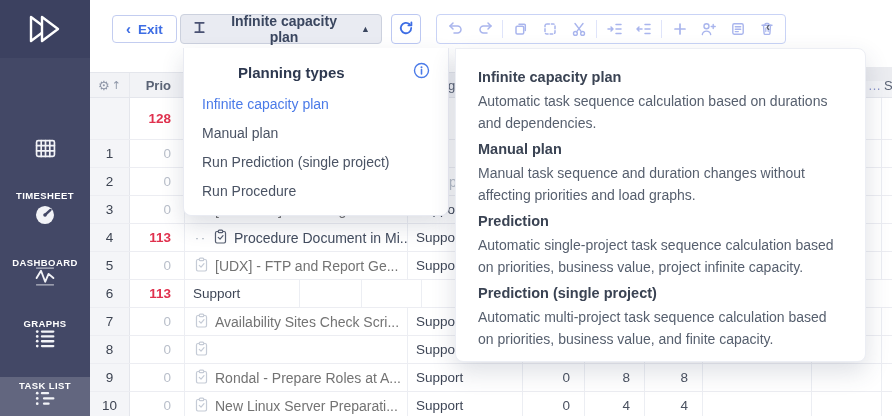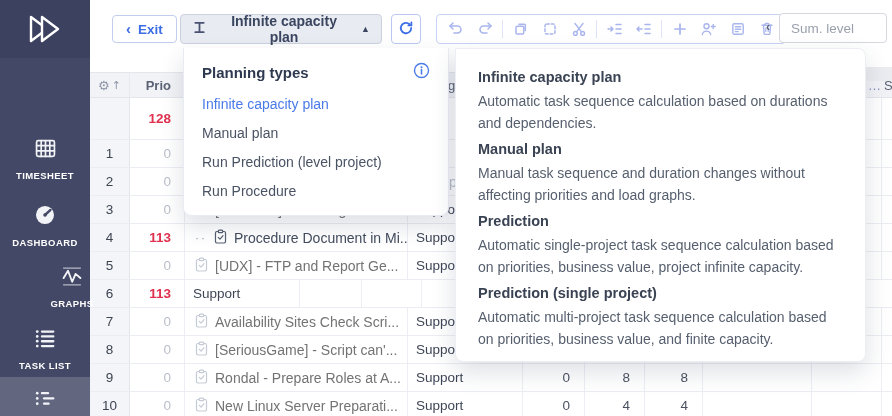--- a/index.html
+++ b/index.html
@@ -4,21 +4,21 @@
 <style>
   html,body{margin:0;padding:0;background:#fff;}
   .stage{position:relative;width:892px;height:416px;overflow:hidden;background:#fff;
          font-family:"Liberation Sans","DejaVu Sans",sans-serif;-webkit-font-smoothing:antialiased;}
   
   .sidebar{position:absolute;left:0;top:0;width:90px;height:416px;background:#434866;z-index:6;}
   .logo{position:absolute;left:0;top:0;width:90px;height:58px;background:#3c4160;
         display:flex;align-items:center;justify-content:center;}
   .nav-item{position:absolute;left:0;width:90px;display:flex;flex-direction:column;
             align-items:center;gap:7px;cursor:pointer;}
-  .nav-item .lbl{color:#fff;font-size:9.5px;font-weight:bold;letter-spacing:.4px;}
+  .nav-item .lbl{color:#fff;font-size:9.5px;font-weight:bold;letter-spacing:.4px;margin-top:20px;}
   .nav-item.active-block{background:rgba(255,255,255,.17);padding-top:12px;height:44px;}
   
   .topbar{position:absolute;left:90px;top:0;right:0;height:58px;background:#fff;z-index:3;}
   .btn-exit{position:absolute;left:22px;top:15px;height:28px;box-sizing:border-box;
             display:flex;align-items:center;gap:7px;padding:0 13px;border:1px solid #c3cdf0;
             border-radius:4px;background:#fff;color:#3d6de4;font-size:13.5px;font-weight:bold;cursor:pointer;}
   .btn-exit .chev{font-size:15px;font-weight:bold;line-height:1;transform:translateY(-1px);}
   .btn-plan{position:absolute;left:90px;top:14px;width:202px;height:30px;box-sizing:border-box;
             display:flex;align-items:center;gap:9px;padding:0 11px;border:1px solid #ccd1de;
             border-radius:4px;background:#e9ebf2;color:#3a465f;font-size:14px;font-weight:bold;cursor:pointer;}
@@ -62,21 +62,21 @@
   .td.v1,.td.v2,.td.v3{justify-content:flex-end;padding-right:14px;color:#4a5160;}
   .td.e1{width:109px;}.td.e2{width:70px;}.td.e3{flex:1;border-right:none;}
   .handle{color:#9aa2b0;letter-spacing:2px;font-size:12px;}
   .rfrag{position:absolute;left:359px;top:0;height:100%;display:flex;align-items:center;
          color:#b9bfca;font-size:14px;}
   .strip-tr{position:absolute;left:776px;top:-6px;width:26px;height:14px;background:#ebecf0;}
   
   .menu{position:absolute;left:183px;top:48px;width:266px;box-sizing:border-box;background:#fff;
         border:1px solid #e9ebf2;border-top:none;border-radius:0 0 8px 8px;z-index:5;
         box-shadow:0 10px 22px rgba(50,60,95,.16);padding:14px 18px 16px 18px;}
-  .menu-head{display:flex;align-items:center;justify-content:space-between;margin-bottom:4px;}
+  .menu-head{display:flex;align-items:center;justify-content:space-between;margin-bottom:4px;margin-left:36px;}
   .menu-title{font-size:15px;font-weight:bold;color:#2e3950;}
   .menu-item{margin-top:13px;font-size:14px;color:#4a5364;cursor:pointer;}
   .menu-item.selected{color:#4a7ae8;}
   
   .popover{position:absolute;left:455px;top:48px;width:411px;height:314px;box-sizing:border-box;
            background:#fff;border:1px solid #eceef4;border-radius:0 8px 8px 8px;z-index:5;
            box-shadow:0 10px 24px rgba(50,60,95,.16);padding:14px 22px;}
   .pop-sec{margin-bottom:7px;}
   .pop-title{font-size:14.5px;font-weight:bold;color:#3a4353;margin:6px 0 5px 0;}
   .pop-body{font-size:14px;color:#565f6e;line-height:22px;}
@@ -227,21 +227,20 @@
         </div>
         <div class="trow">
           <div class="td num">8</div>
           <div class="td prio">0</div>
           <div class="td task">
             <span><svg width="13" height="15" viewBox="0 0 14 16">
                 <rect x="1.6" y="2.6" width="10.8" height="12.4" rx="1.5" fill="none" stroke="#c5cbd6" stroke-width="1.3" stroke-linecap="round" stroke-linejoin="round"></rect>
                 <rect x="4.6" y="1.1" width="4.8" height="2.8" rx="1" fill="#fff" stroke="#c5cbd6" stroke-width="1.3" stroke-linecap="round" stroke-linejoin="round"></rect>
                 <path d="M4.6 9l1.9 1.9 3.2-3.8" fill="none" stroke="#c5cbd6" stroke-width="1.3" stroke-linecap="round" stroke-linejoin="round"></path>
               </svg></span>
-            <span>[SeriousGame] - Script can'...</span>
           </div>
           <div class="td group">Support</div>
           <div class="td v1"></div>
           <div class="td v2"></div>
           <div class="td v3"></div>
           <div class="td e1"></div>
           <div class="td e2"></div>
           <div class="td e3"></div>
         </div>
         <div class="trow">
@@ -396,21 +395,20 @@
             <svg width="16" height="16" viewBox="0 0 16 16">
               <path d="M3 4.3h10" fill="none" stroke="#a9b5ed" stroke-width="1.4" stroke-linecap="round" stroke-linejoin="round"></path>
               <path d="M6 4.3V3.4a1 1 0 0 1 1-1h2a1 1 0 0 1 1 1v.9" fill="none" stroke="#a9b5ed" stroke-width="1.4" stroke-linecap="round" stroke-linejoin="round"></path>
               <path d="M4.5 4.3l.6 8.2a1 1 0 0 0 1 .9h3.8a1 1 0 0 0 1-.9l.6-8.2" fill="none" stroke="#a9b5ed" stroke-width="1.4" stroke-linecap="round" stroke-linejoin="round"></path>
               <path d="M6.8 7v3.6M9.2 7v3.6" fill="none" stroke="#a9b5ed" stroke-width="1.2" stroke-linecap="round" stroke-linejoin="round"></path>
             </svg>
           </span>
         </span>
       </div>
     <div class="tg-more">‹</div>
-    <input class="sum-level" placeholder="Sum. level" style="">
   </div>
 
   <div class="sidebar">
     <div class="logo">
       <svg width="46" height="40" viewBox="0 0 40 40">
         <path d="M6 8 L22 20 L6 32 Z" fill="none" stroke="#fff" stroke-width="2.4" stroke-linejoin="round"></path>
         <path d="M17 8 L33 20 L17 32 Z" fill="#3c4160" stroke="#fff" stroke-width="2.4" stroke-linejoin="round"></path>
       </svg>
     </div>
     <div id="sidebarItems">
@@ -422,21 +420,21 @@
           <span class="lbl">TIMESHEET</span>
         </div>
         <div class="nav-item" style="top: 204px;">
           <span><svg width="22" height="22" viewBox="0 0 20 20">
               <circle cx="10" cy="10" r="8.2" fill="#f2f3f7"></circle>
               <path d="M10 10 15 5.4" stroke="#434866" stroke-width="2.2" stroke-linecap="round"></path>
               <circle cx="10" cy="10" r="1.6" fill="#434866"></circle>
             </svg></span>
           <span class="lbl">DASHBOARD</span>
         </div>
-        <div class="nav-item" style="top: 266px; padding-left: 27px;">
+        <div class="nav-item" style="top: 266px;">
           <span><svg width="24" height="21" viewBox="0 0 20 20">
               <path d="M1.5 2h17M1.5 18h17" stroke="#f2f3f7" stroke-width="1.2" opacity=".65"></path>
               <path d="M2 11.5 6.2 4.5 10.2 15 13.4 7.5 18 11.5" fill="none" stroke="#f2f3f7" stroke-width="1.8" stroke-linecap="round" stroke-linejoin="round"></path>
             </svg></span>
           <span class="lbl">GRAPHS</span>
         </div>
         <div class="nav-item" style="top: 328px; text-align: right;">
           <span><svg width="22" height="21" viewBox="0 0 20 20">
               <circle cx="2.6" cy="3.4" r="1.3" fill="#f2f3f7"></circle>
               <circle cx="2.6" cy="8" r="1.3" fill="#f2f3f7"></circle>
@@ -469,21 +467,21 @@
         <svg width="17" height="17" viewBox="0 0 16 16">
             <circle cx="8" cy="8" r="6.6" fill="none" stroke="#4a7ae8" stroke-width="1.3"></circle>
             <circle cx="8" cy="4.9" r="0.95" fill="#4a7ae8"></circle>
             <path d="M8 7.2v4" stroke="#4a7ae8" stroke-width="1.5" stroke-linecap="round"></path>
           </svg>
       </span>
     </div>
     <div id="menuItems">
         <div class="menu-item selected">Infinite capacity plan</div>
         <div class="menu-item">Manual plan</div>
-        <div class="menu-item">Run Prediction (level project)</div>
+        <div class="menu-item">Run Prediction (single project)</div>
         <div class="menu-item">Run Procedure</div>
       </div>
   </div>
 
   <div class="popover" id="popover">
       <div class="pop-sec">
         <div class="pop-title">Infinite capacity plan</div>
         <div class="pop-body">Automatic task sequence calculation based on durations and dependencies.</div>
       </div>
       <div class="pop-sec">

